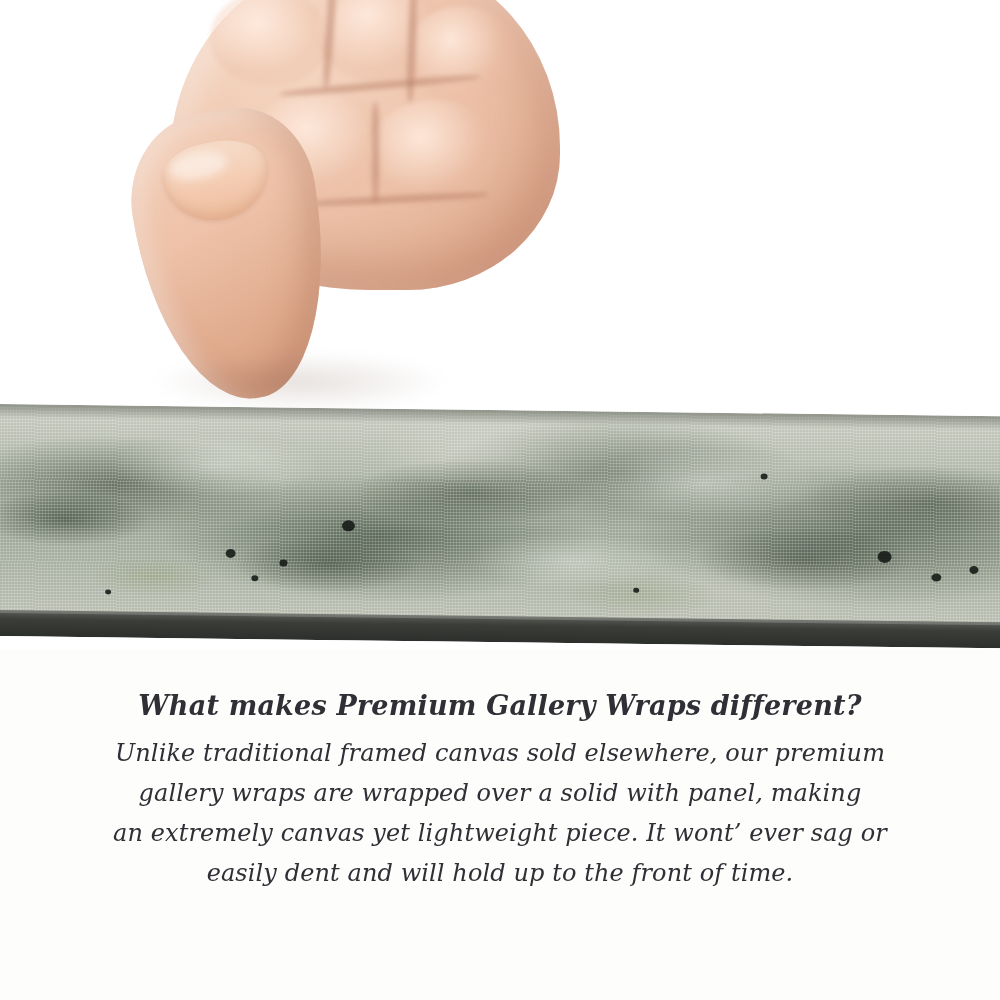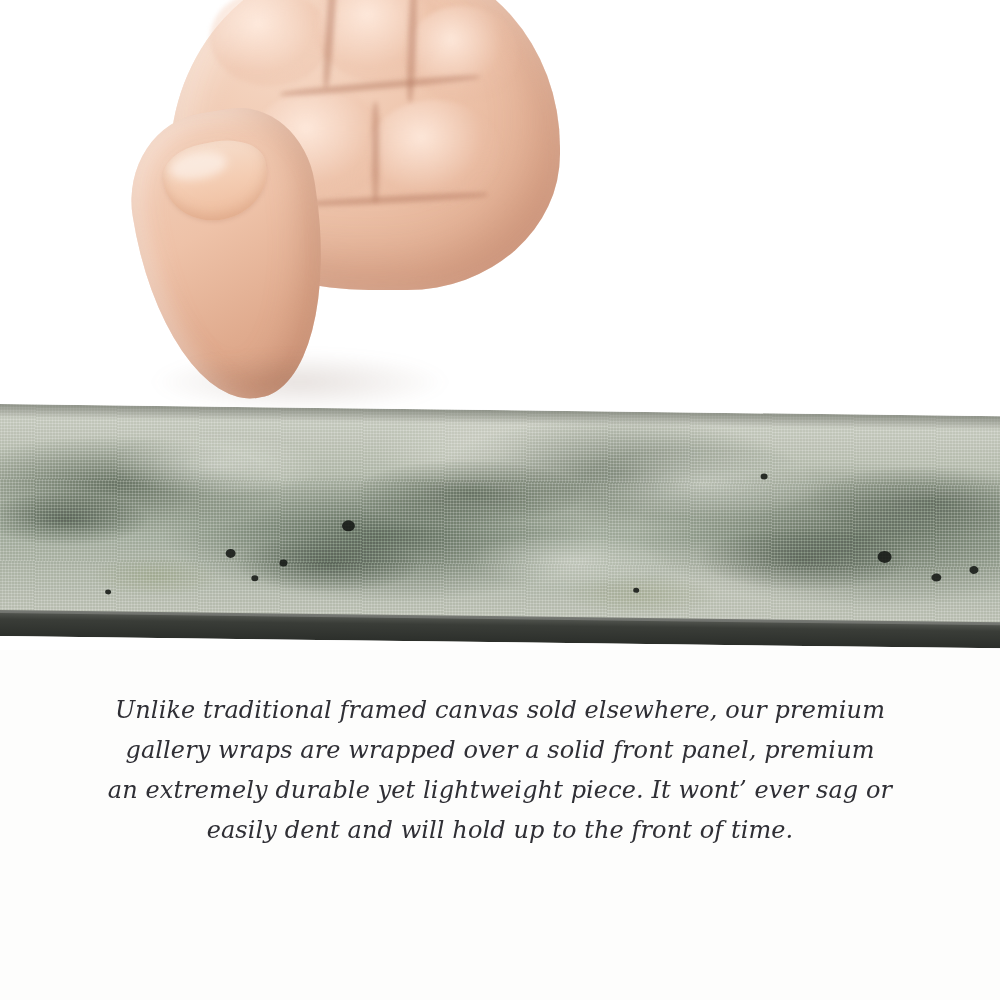--- a/index.html
+++ b/index.html
@@ -271,19 +271,20 @@
         <div class="speck" style="left:640px;top:176px;width:6px;height:5px;"></div>
         <div class="speck" style="left:112px;top:184px;width:6px;height:5px;"></div>
         <div class="slab-top-shadow"></div>
       </div>
       <div class="slab-edge"></div>
     </div>
 
   </div>
 
   <div class="caption">
+    <div class="caption-title">What makes Premium Gallery Wraps different?</div>
     <div class="caption-line">Unlike traditional framed canvas sold elsewhere, our premium</div>
-    <div class="caption-line">gallery wraps are wrapped over a solid front panel, premium</div>
-    <div class="caption-line">an extremely durable yet lightweight piece. It wont’ ever sag or</div>
+    <div class="caption-line">gallery wraps are wrapped over a solid with panel, making</div>
+    <div class="caption-line">an extremely canvas yet lightweight piece. It wont’ ever sag or</div>
     <div class="caption-line">easily dent and will hold up to the front of time.</div>
   </div>
 
 </div>
 
 </body></html>

